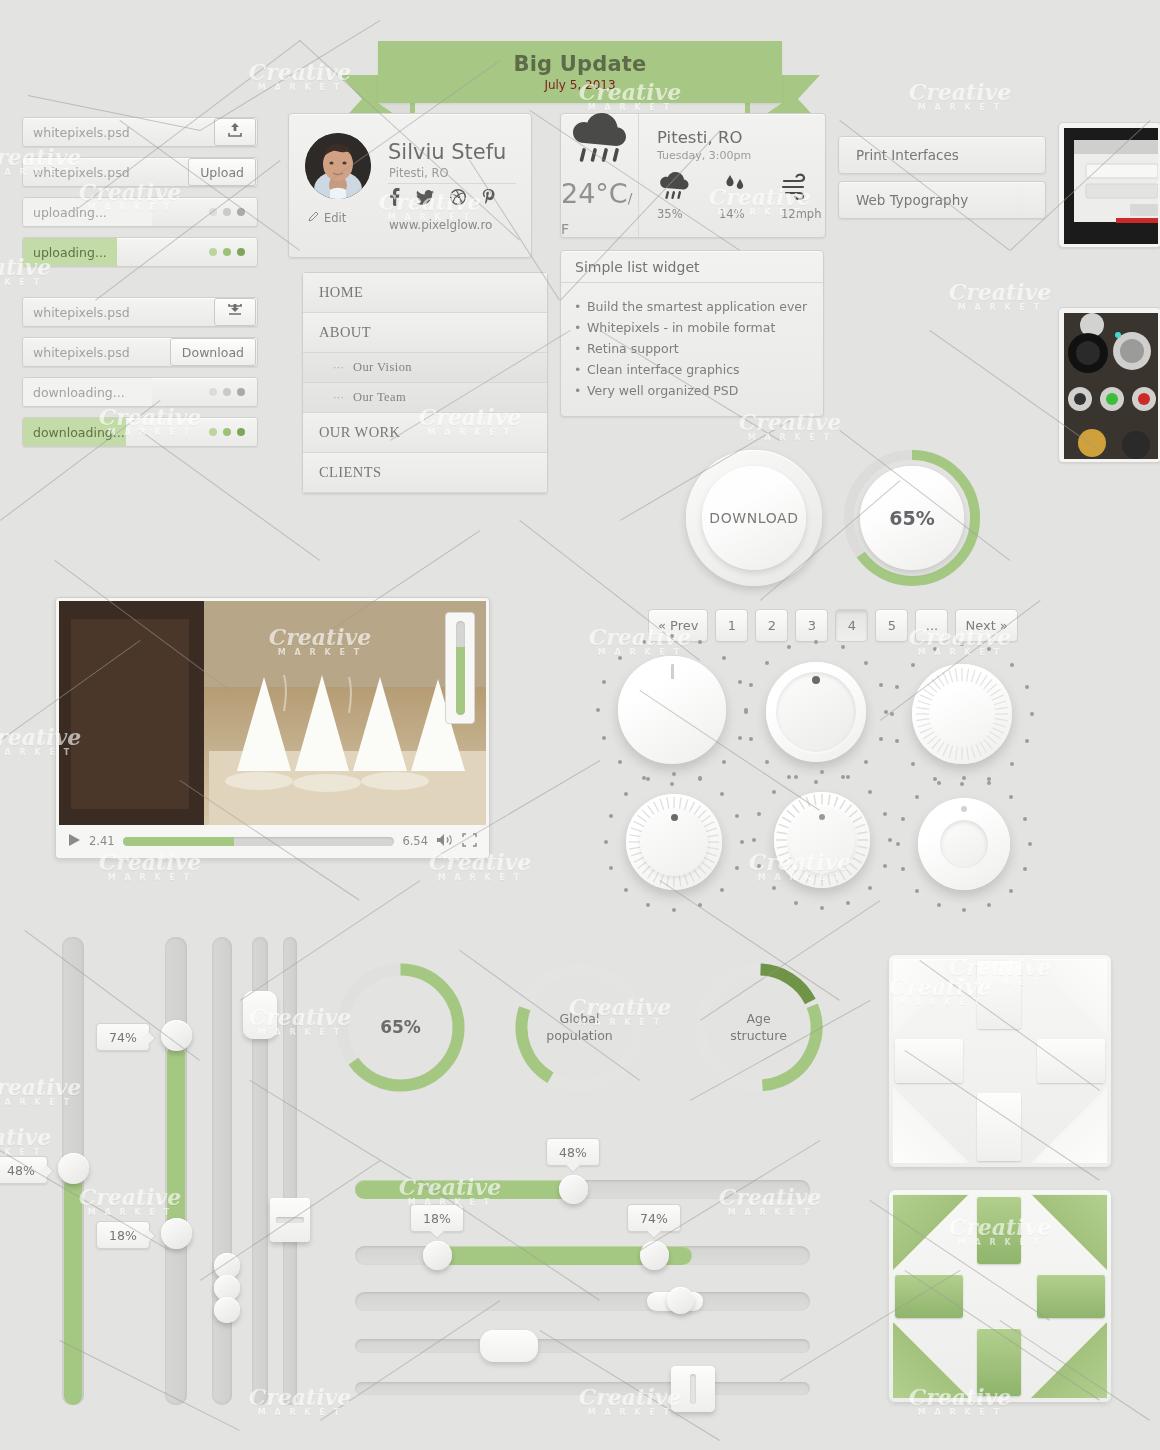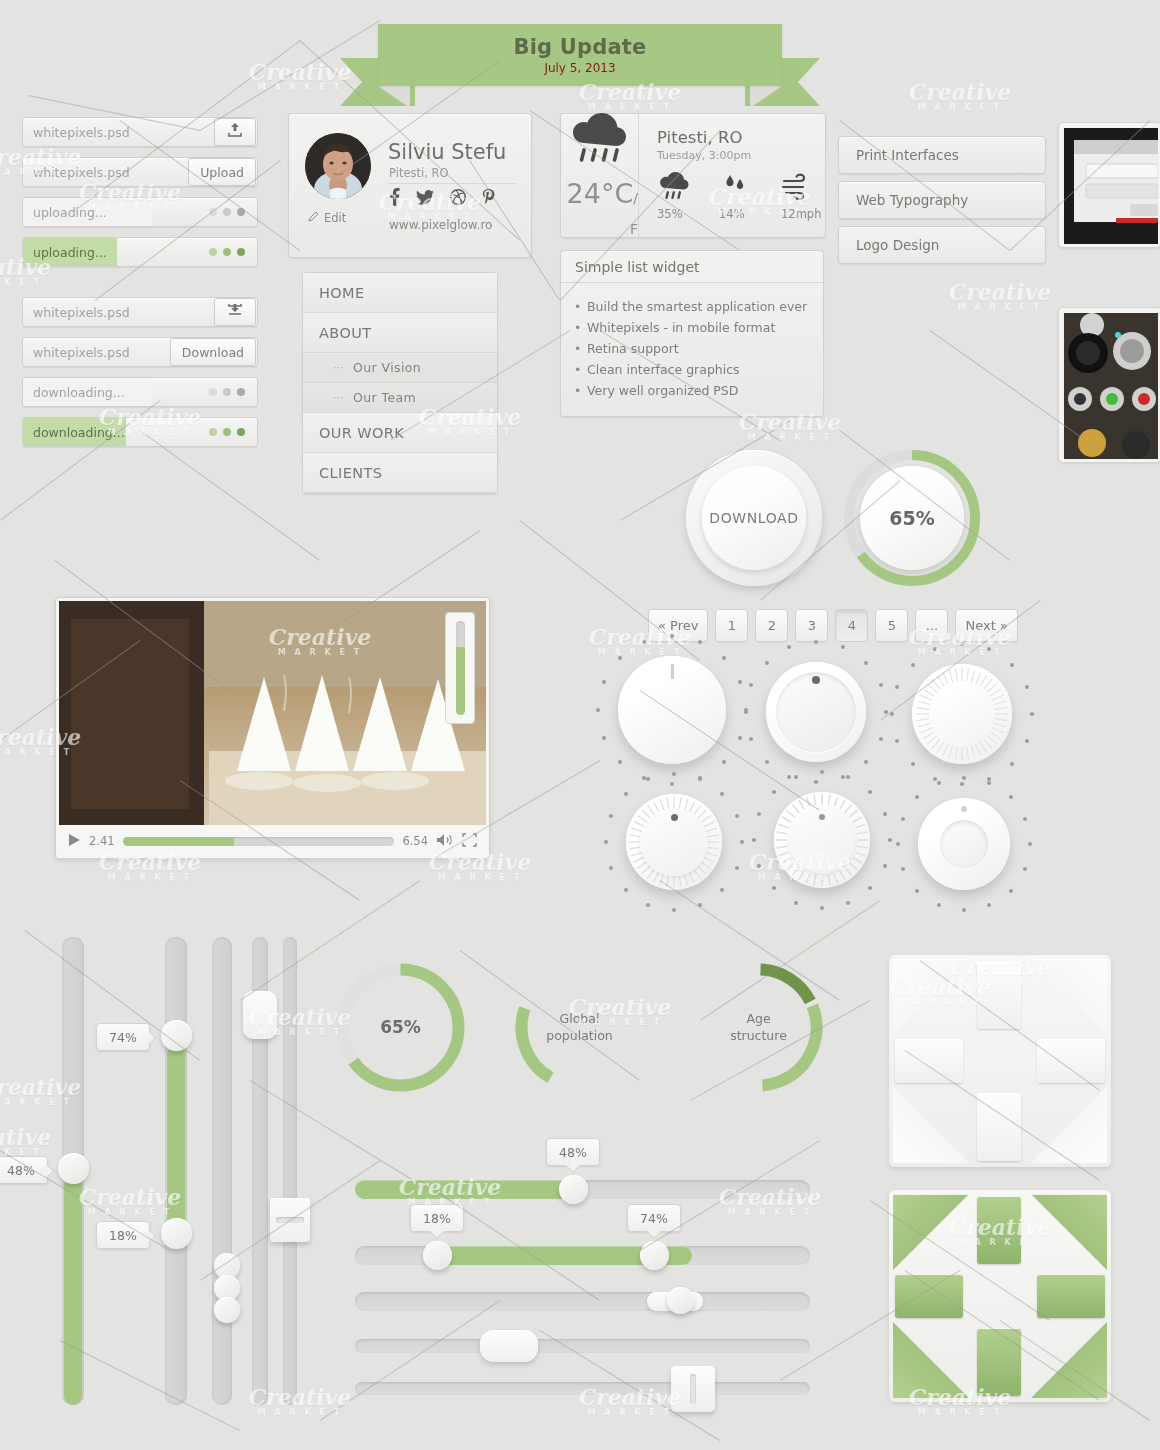--- a/index.html
+++ b/index.html
@@ -16,21 +16,21 @@
   .wm-line { position:absolute; height:1px; background:#9a9a98; opacity:.55;
              transform-origin:0 0; }
   .wm-text { position:absolute; color:#fff; opacity:.62; font-family:"DejaVu Serif", serif;
              font-style:italic; font-weight:bold; text-align:center; line-height:1;
              text-shadow:0 1px 1px rgba(0,0,0,.08); }
   .wm-text .t1 { font-size:22px; display:block; }
   .wm-text .t2 { font-size:8px; letter-spacing:3px; display:block; font-style:normal;
                  font-family:"DejaVu Sans",sans-serif; margin-top:1px;}
 
   
-  .ribbon-wrap { left:340px; top:16px; width:480px; height:92px;text-decoration:underline; }
+  .ribbon-wrap { left:340px; top:33px; width:480px; height:92px;text-decoration:underline; }
   .ribbon-tail { position:absolute; top:42px; width:75px; height:48px; background:#a7c885; }
   .ribbon-tail.l { left:0; clip-path:polygon(0 0,100% 0,100% 100%,0 100%,22px 50%); }
   .ribbon-tail.r { right:0; clip-path:polygon(0 0,100% 0,calc(100% - 22px) 50%,100% 100%,0 100%); }
   .ribbon-fold { position:absolute; top:70px; width:32px; height:22px; background:#dcdcda; }
   .ribbon-fold.l { left:38px; clip-path:polygon(0 0,100% 0,100% 100%); }
   .ribbon-fold.r { right:38px; clip-path:polygon(0 0,100% 0,0 100%); }
   .ribbon-main { position:absolute; left:38px; top:8px; right:38px; height:62px;
                  background:#a7c885; box-shadow:0 1px 2px rgba(0,0,0,.08);
                  display:flex; flex-direction:column; align-items:center; justify-content:center; }
   .ribbon-title { font-size:21px; font-weight:bold; color:#5d6b4a; letter-spacing:.2px; }
@@ -66,31 +66,31 @@
   .ploc  { position:absolute; left:100px; top:52px; font-size:11.5px; color:#9a9a98; }
   .socials { position:absolute; left:100px; top:74px; display:flex; gap:16px; align-items:center; }
   .socials svg { fill:#5b5b59; }
   .purl { position:absolute; left:100px; top:104px; font-size:12px; color:#8a8a88; }
   .pdiv { position:absolute; left:99px; top:69px; width:128px; height:1px; background:#d8d8d6; }
 
   
   .weather { left:560px; top:113px; width:266px; height:125px; display:flex; }
   .wx-left { width:110px; display:flex; flex-direction:column; align-items:center;
              justify-content:center; border-right:1px solid #d9d9d7; }
-  .wx-temp { font-size:27px; color:#919190; margin-top:9px;text-align:right; }
+  .wx-temp { font-size:27px; color:#919190; margin-top:9px; }
   .wx-temp small { font-size:14px; }
   .wx-right { flex:1; padding:14px 0 0 18px; }
   .wx-city { font-size:16.5px; color:#6d6d6b; }
   .wx-when { font-size:11px; color:#9b9b99; margin-top:2px; }
   .wx-stats { display:flex; gap:18px; margin-top:10px; }
   .wx-stat { width:44px; }
   .wx-stat .v { font-size:11.5px; color:#8a8a88; margin-top:3px; }
 
   
-  .navmenu { left:302px; top:272px; width:196px; }
+  .navmenu { left:302px; top:272px; width:246px;font-family:Liberation Serif, serif; }
   .navmenu .navrow { height:40px; display:flex; align-items:center; padding-left:16px;
      border-bottom:1px solid #d7d7d5; background:linear-gradient(#f1f1ef,#e8e8e6);
      font-size:14.5px; color:#787876; letter-spacing:.4px; }
   .navmenu .navrow.sub { height:30px; padding-left:30px; font-size:12.5px;
      background:linear-gradient(#e7e7e5,#e1e1df); color:#83837f; }
   .navmenu .navrow.sub .dots3 { margin-right:8px; letter-spacing:1px; color:#adadab; font-size:11px;}
 
   
   .listw { left:560px; top:250px; width:264px; }
   .listw .lw-head { height:32px; display:flex; align-items:center; padding-left:14px;
@@ -402,23 +402,20 @@
       <li>Very well organized PSD</li>
     </ul>
 </div>
 
 <div class="abs acc" id="accordion">
     <div class="arow panel">
      <span>Print Interfaces</span>
    </div>
     <div class="arow panel">
      <span>Web Typography</span>
-   </div>
-    <div class="arow panel">
-     <span>Logo Design</span>
    </div>
   </div>
 
 <div class="abs thumb" style="left:1058px; top:122px; width:104px; height:126px;">
   <svg width="94" height="116" viewBox="0 0 94 116">
     <rect width="94" height="116" fill="#1b1b1b"></rect>
     <rect x="10" y="12" width="94" height="82" fill="#ededeb"></rect>
     <rect x="10" y="12" width="94" height="14" fill="#cfcfcd"></rect>
     <rect x="22" y="36" width="72" height="14" rx="2" fill="#f7f7f5" stroke="#d5d5d3"></rect>
     <rect x="22" y="56" width="72" height="14" rx="2" fill="#e3e3e1" stroke="#d5d5d3"></rect>

